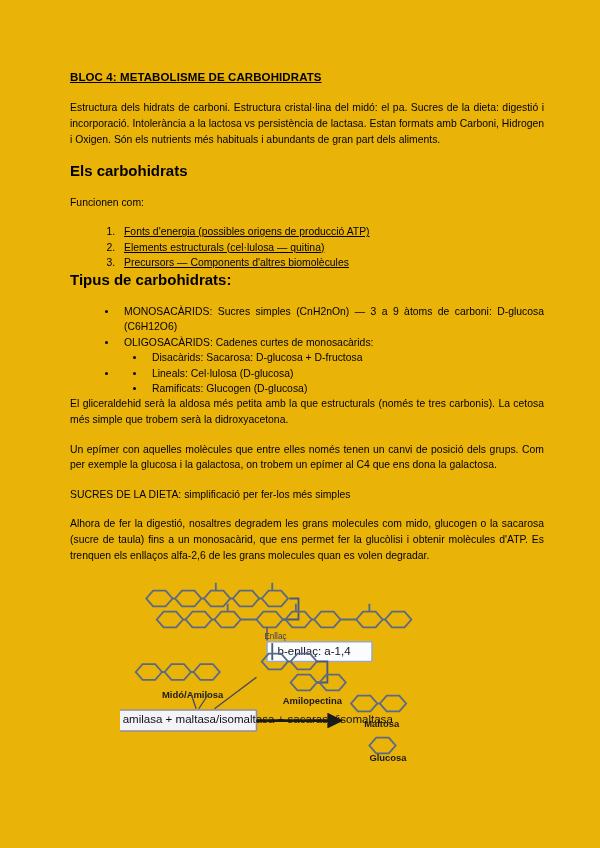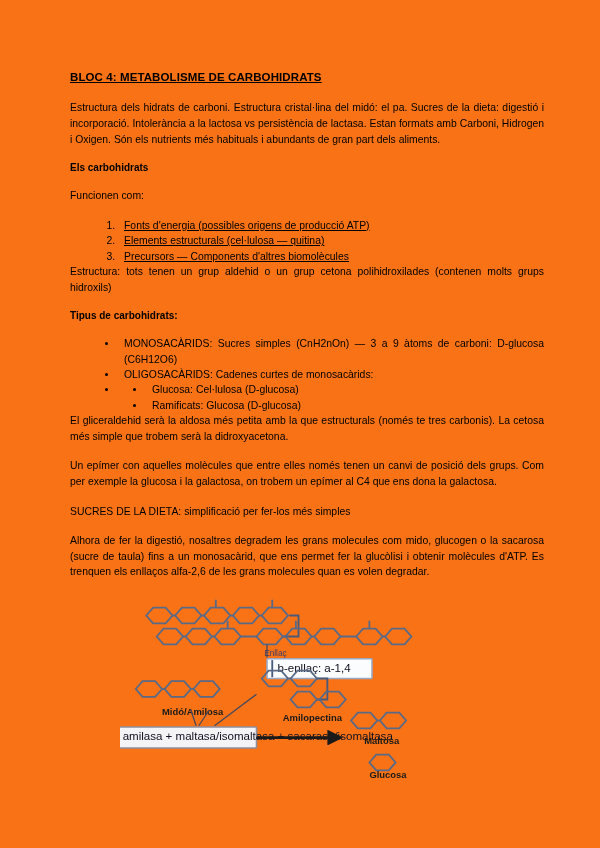--- a/index.html
+++ b/index.html
@@ -15,21 +15,21 @@
     overflow: hidden;
     font-family: "Liberation Sans", sans-serif;
     color: #000000;
     -webkit-font-smoothing: antialiased;
   }
   .page {
     position: absolute;
     left: 0; top: 0;
     width: 600px;
     height: 848px;
-    background: #f97316;
+    background: #eab308;
     box-sizing: border-box;
     padding: 70px 56px 0 70px;
   }
   .doc-title {
     font-size: 11.5px;
     font-weight: bold;
     text-decoration: underline;
     letter-spacing: 0.1px;
     margin: 0 0 16px 0;
     line-height: 1.25;
@@ -41,21 +41,21 @@
     margin: 0 0 14px 0;
     line-height: 1.3;
   }
   p.body-text {
     font-size: 10.4px;
     line-height: 15.6px;
     margin: 0 0 14px 0;
     text-align: justify;
   }
   .heading-bold {
-    font-size: 10px;
+    font-size: 15px;
     font-weight: bold;
     margin: 0 0 14px 0;
     line-height: 1.3;
   }
   ol.numbered {
     margin: 0 0 0 0;
     padding: 0 0 0 48px;
     list-style: decimal;
     font-size: 10.4px;
     line-height: 15.4px;
@@ -169,35 +169,37 @@
   <div class="heading-bold">Els carbohidrats</div>
 
   <p class="body-text">Funcionen com:</p>
 
   <ol class="numbered">
     <li>Fonts d'energia (possibles origens de producció ATP)</li>
     <li>Elements estructurals (cel·lulosa — quitina)</li>
     <li>Precursors — Components d'altres biomolècules</li>
   </ol>
 
-  <p class="body-text after-list">Estructura: tots tenen un grup aldehid o un grup cetona polihidroxilades (contenen molts grups hidroxils)</p>
 
   <div class="heading-bold">Tipus de carbohidrats:</div>
 
   <ul class="lvl1">
     <li>
       <span class="li-text">MONOSACÀRIDS: Sucres simples (CnH2nOn) — 3 a 9 àtoms de carboni: D-glucosa (C6H12O6)</span>
     </li>
     <li>
       <span class="li-text">OLIGOSACÀRIDS: Cadenes curtes de monosacàrids:</span>
+      <ul class="lvl2">
+        <li>Disacàrids: Sacarosa: D-glucosa + D-fructosa</li>
+      </ul>
     </li>
     <li>
       <ul class="lvl2">
-        <li>Glucosa: Cel·lulosa (D-glucosa)</li>
-        <li>Ramificats: Glucosa (D-glucosa)</li>
+        <li>Lineals: Cel·lulosa (D-glucosa)</li>
+        <li>Ramificats: Glucogen (D-glucosa)</li>
       </ul>
     </li>
   </ul>
 
   <p class="body-text after-list">El gliceraldehid serà la aldosa més petita amb la que estructurals (només te tres carbonis). La cetosa més simple que trobem serà la didroxyacetona.</p>
 
   <p class="body-text">Un epímer con aquelles molècules que entre elles només tenen un canvi de posició dels grups. Com per exemple la glucosa i la galactosa, on trobem un epímer al C4 que ens dona la galactosa.</p>
 
   <p class="body-text">SUCRES DE LA DIETA: simplificació per fer-los més simples</p>
 

